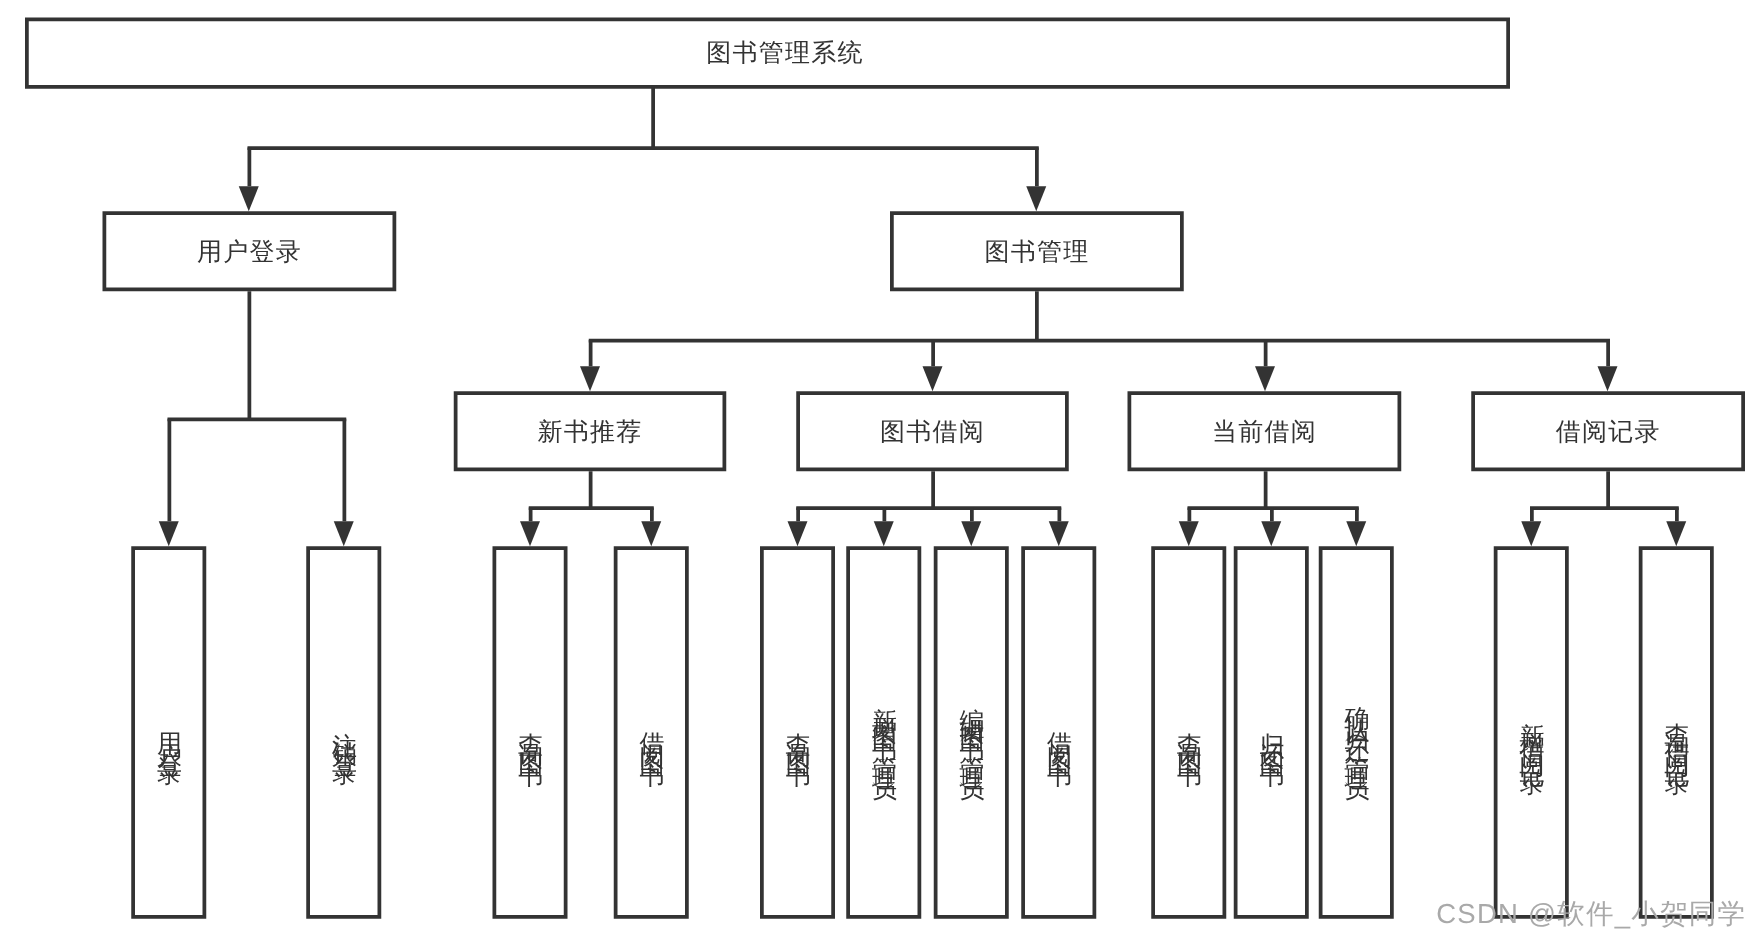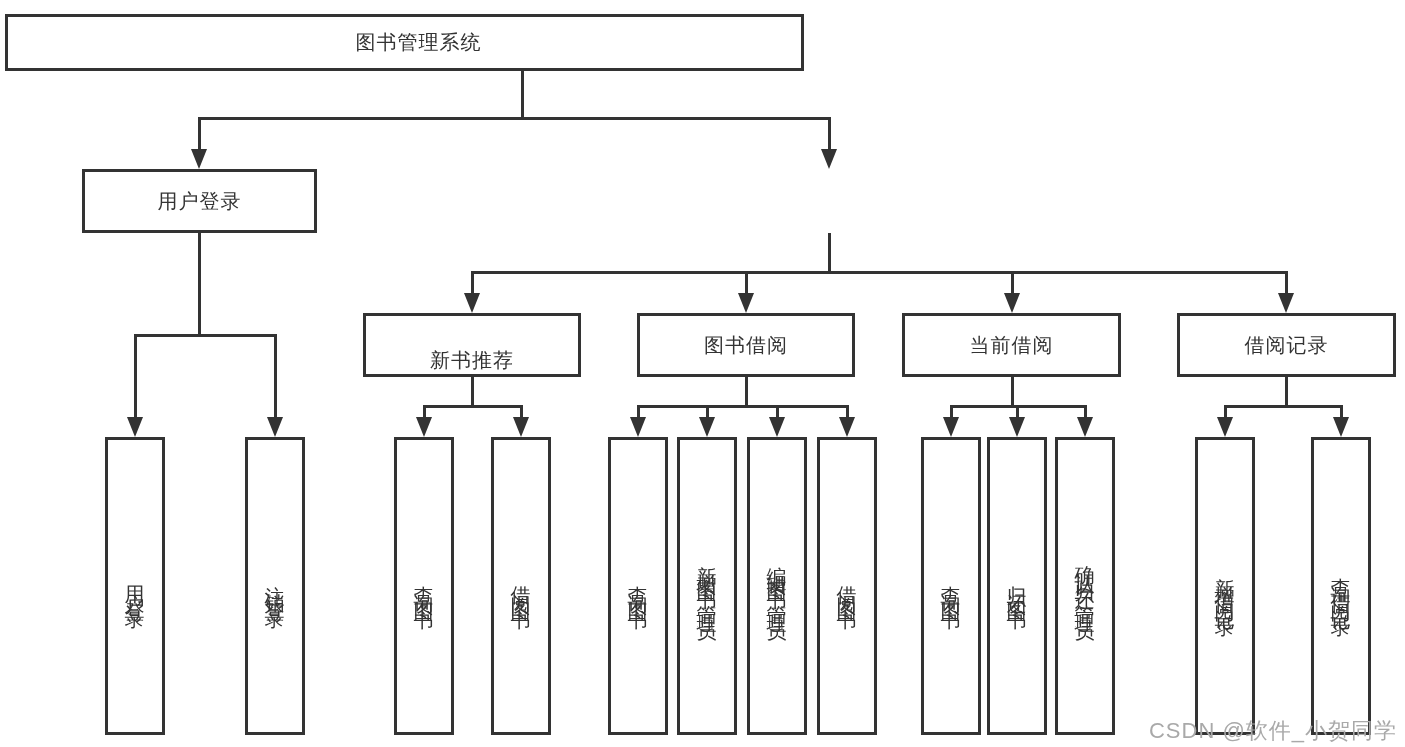--- a/index.html
+++ b/index.html
@@ -71,29 +71,32 @@
     color: var(--watermark);
     letter-spacing: 1px;
     white-space: nowrap;
   }
 </style>
 </head>
 <body>
 
 <div class="canvas">
 
-  <div class="hbox" style="left:5px; top:14px; width:799px; height:57px;padding-left:28px;">
+  <div class="hbox" style="left:20px; top:14px; width:1188px; height:57px;padding-left:28px;">
     <span>图书管理系统</span>
   </div>
 
   <div class="hbox" style="left:82px; top:169px; width:235px; height:64px;">
     <span>用户登录</span>
   </div>
-
-  <div class="hbox" style="left:363px; top:313px; width:218px; height:64px;align-items:flex-end;">
+  <div class="hbox" style="left:712px; top:169px; width:235px; height:64px;">
+    <span>图书管理</span>
+  </div>
+
+  <div class="hbox" style="left:363px; top:313px; width:218px; height:64px;">
     <span>新书推荐</span>
   </div>
   <div class="hbox" style="left:902px; top:313px; width:219px; height:64px;">
     <span>当前借阅</span>
   </div>
   <div class="hbox" style="left:637px; top:313px; width:218px; height:64px;">
     <span>图书借阅</span>
   </div>
   <div class="hbox" style="left:1177px; top:313px; width:219px; height:64px;">
     <span>借阅记录</span>

